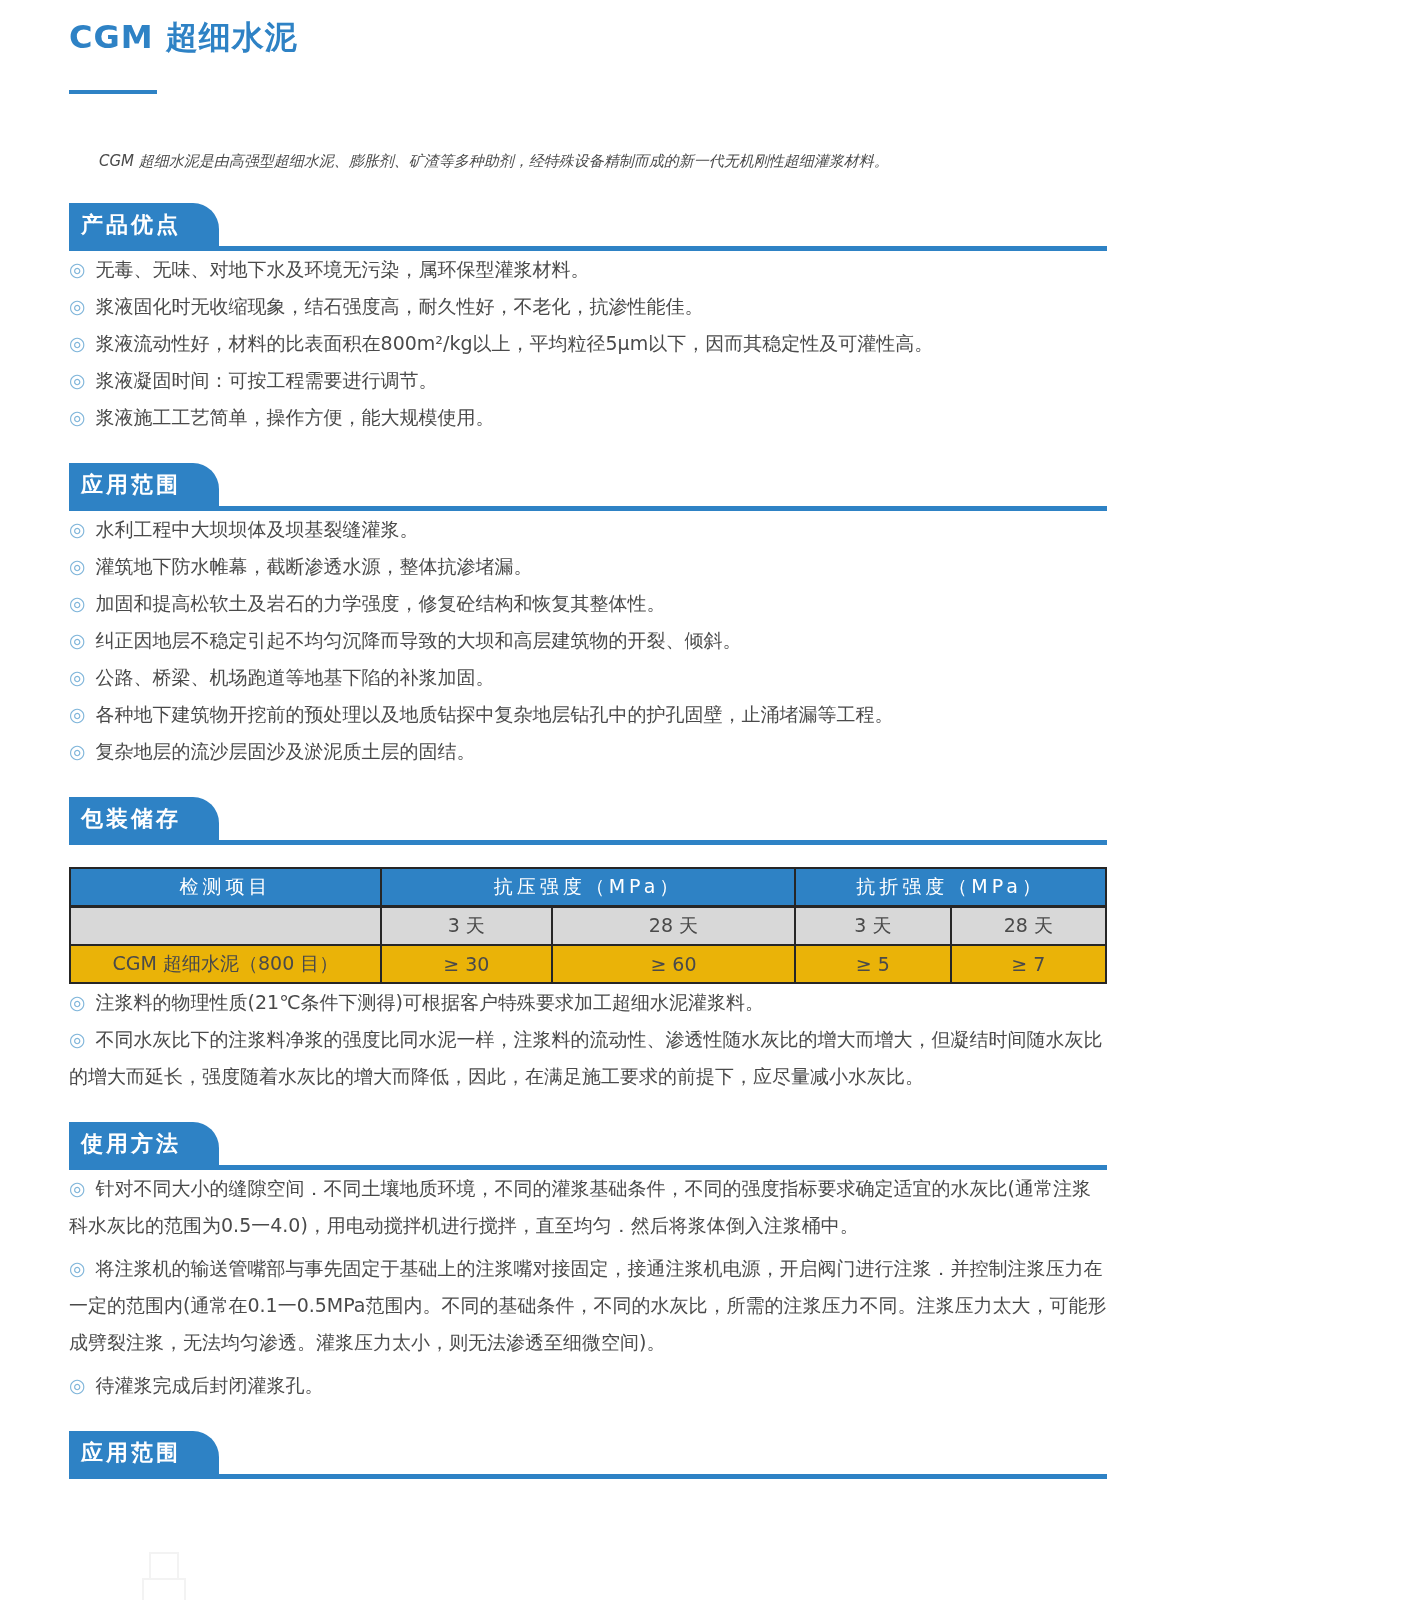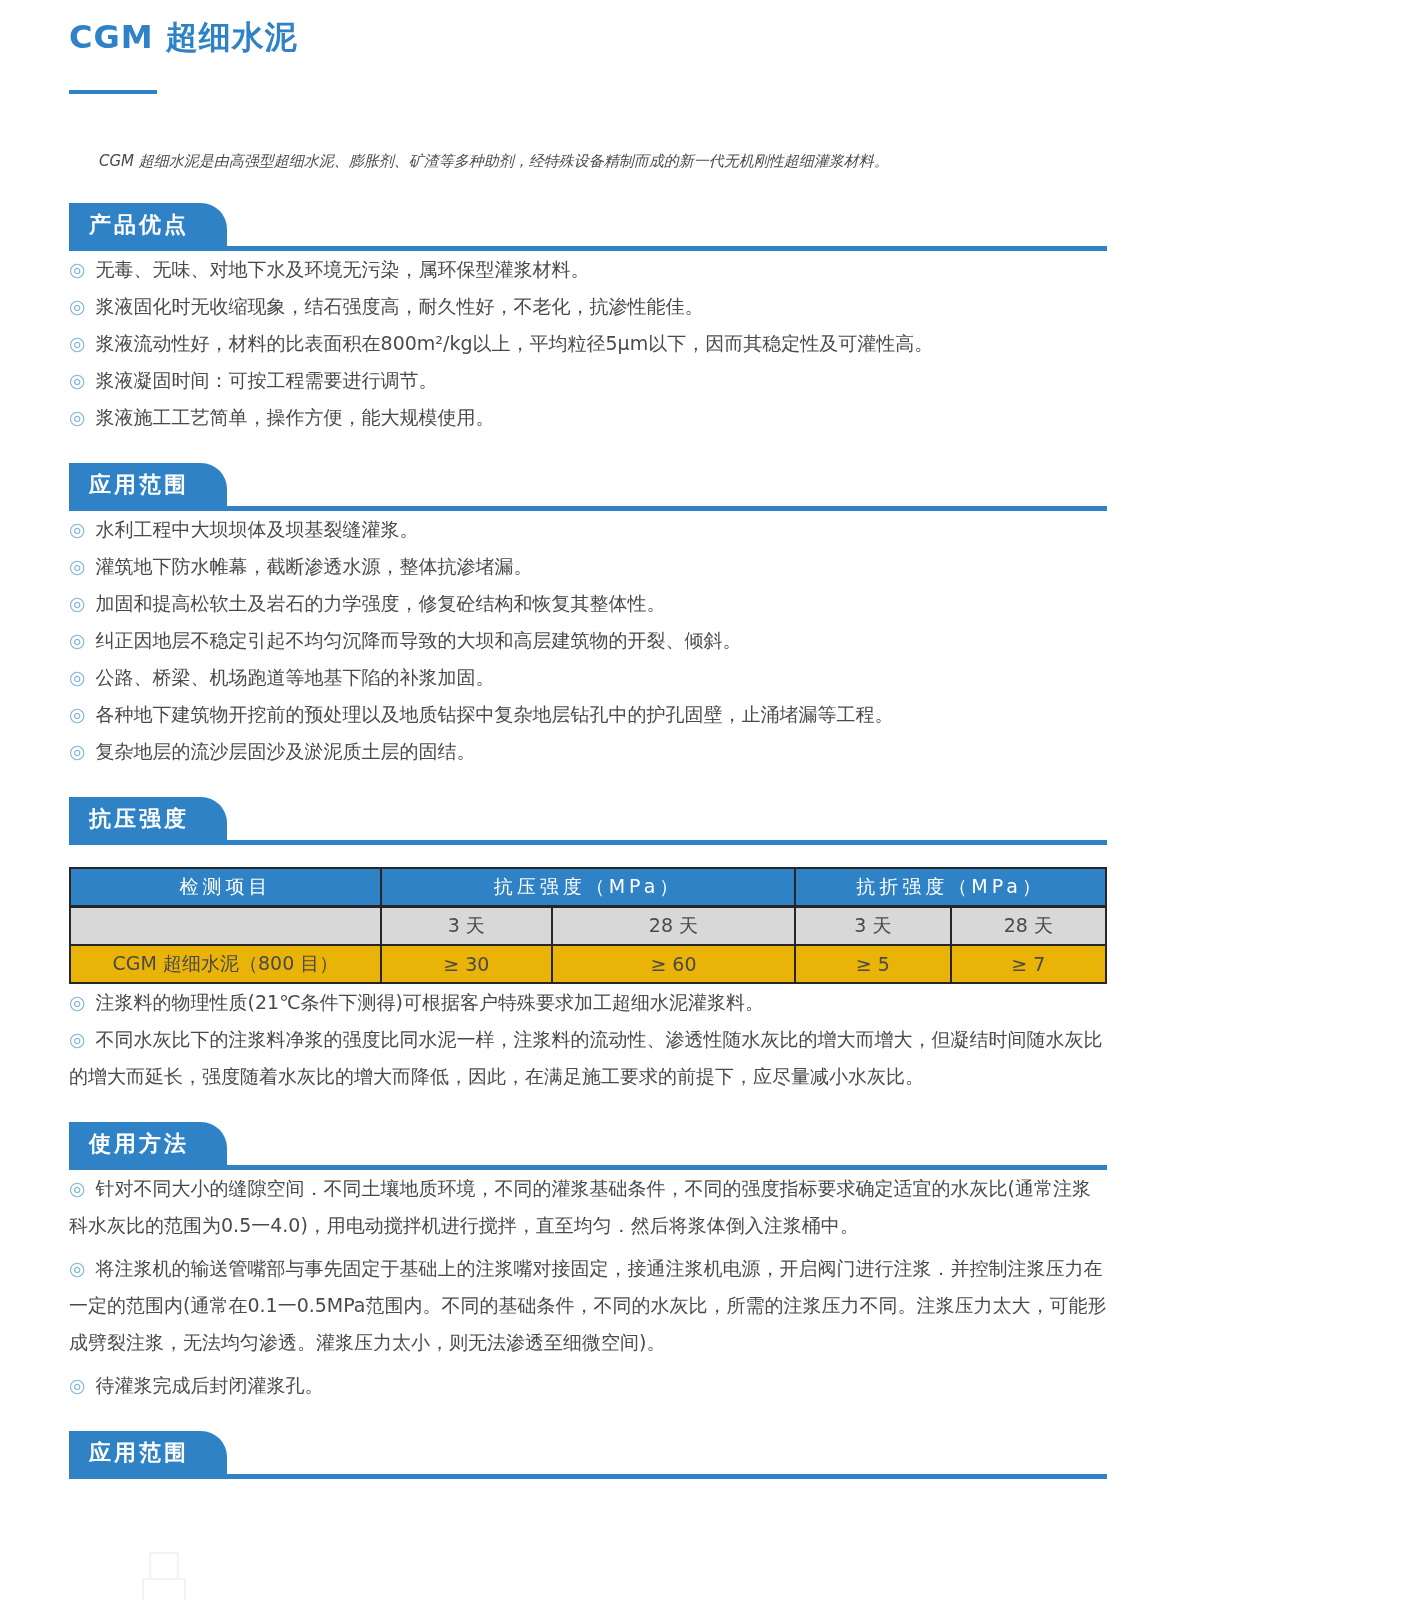--- a/index.html
+++ b/index.html
@@ -33,21 +33,21 @@
 
   .ribbon{
     margin-top:27px;
     border-bottom:5px solid var(--accent);
     font-size:0;
   }
   .ribbon .tab{
     display:inline-block;
     background:var(--accent);color:#fff;
     font-size:22px;font-weight:700;letter-spacing:3px;
-    padding:7px 38px 6px 20px;
+    padding:7px 38px 6px 12px;
     border-top-right-radius:26px;
   }
 
   .bullets{padding-top:0;}
   .bullets p{
     margin:0;font-size:19px;line-height:37px;
   }
   .bullets.para-gap p{margin-bottom:6px;}
   .ring{
     color:var(--bullet);
@@ -130,21 +130,21 @@
           <p><span class="ring">◎</span><span>公路、桥梁、机场跑道等地基下陷的补浆加固。</span></p>
 
           <p><span class="ring">◎</span><span>各种地下建筑物开挖前的预处理以及地质钻探中复杂地层钻孔中的护孔固壁，止涌堵漏等工程。</span></p>
 
           <p><span class="ring">◎</span><span>复杂地层的流沙层固沙及淤泥质土层的固结。</span></p>
         </div>
     </div>
 
     <div class="section">
       <div class="ribbon">
-        <span class="tab">抗压强度</span>
+        <span class="tab">包装储存</span>
       </div>
 
       <table class="spec-table">
         <colgroup>
           <col style="width:30%">
           <col style="width:16.5%">
           <col style="width:23.5%">
           <col style="width:15%">
           <col style="width:15%">
         </colgroup>

